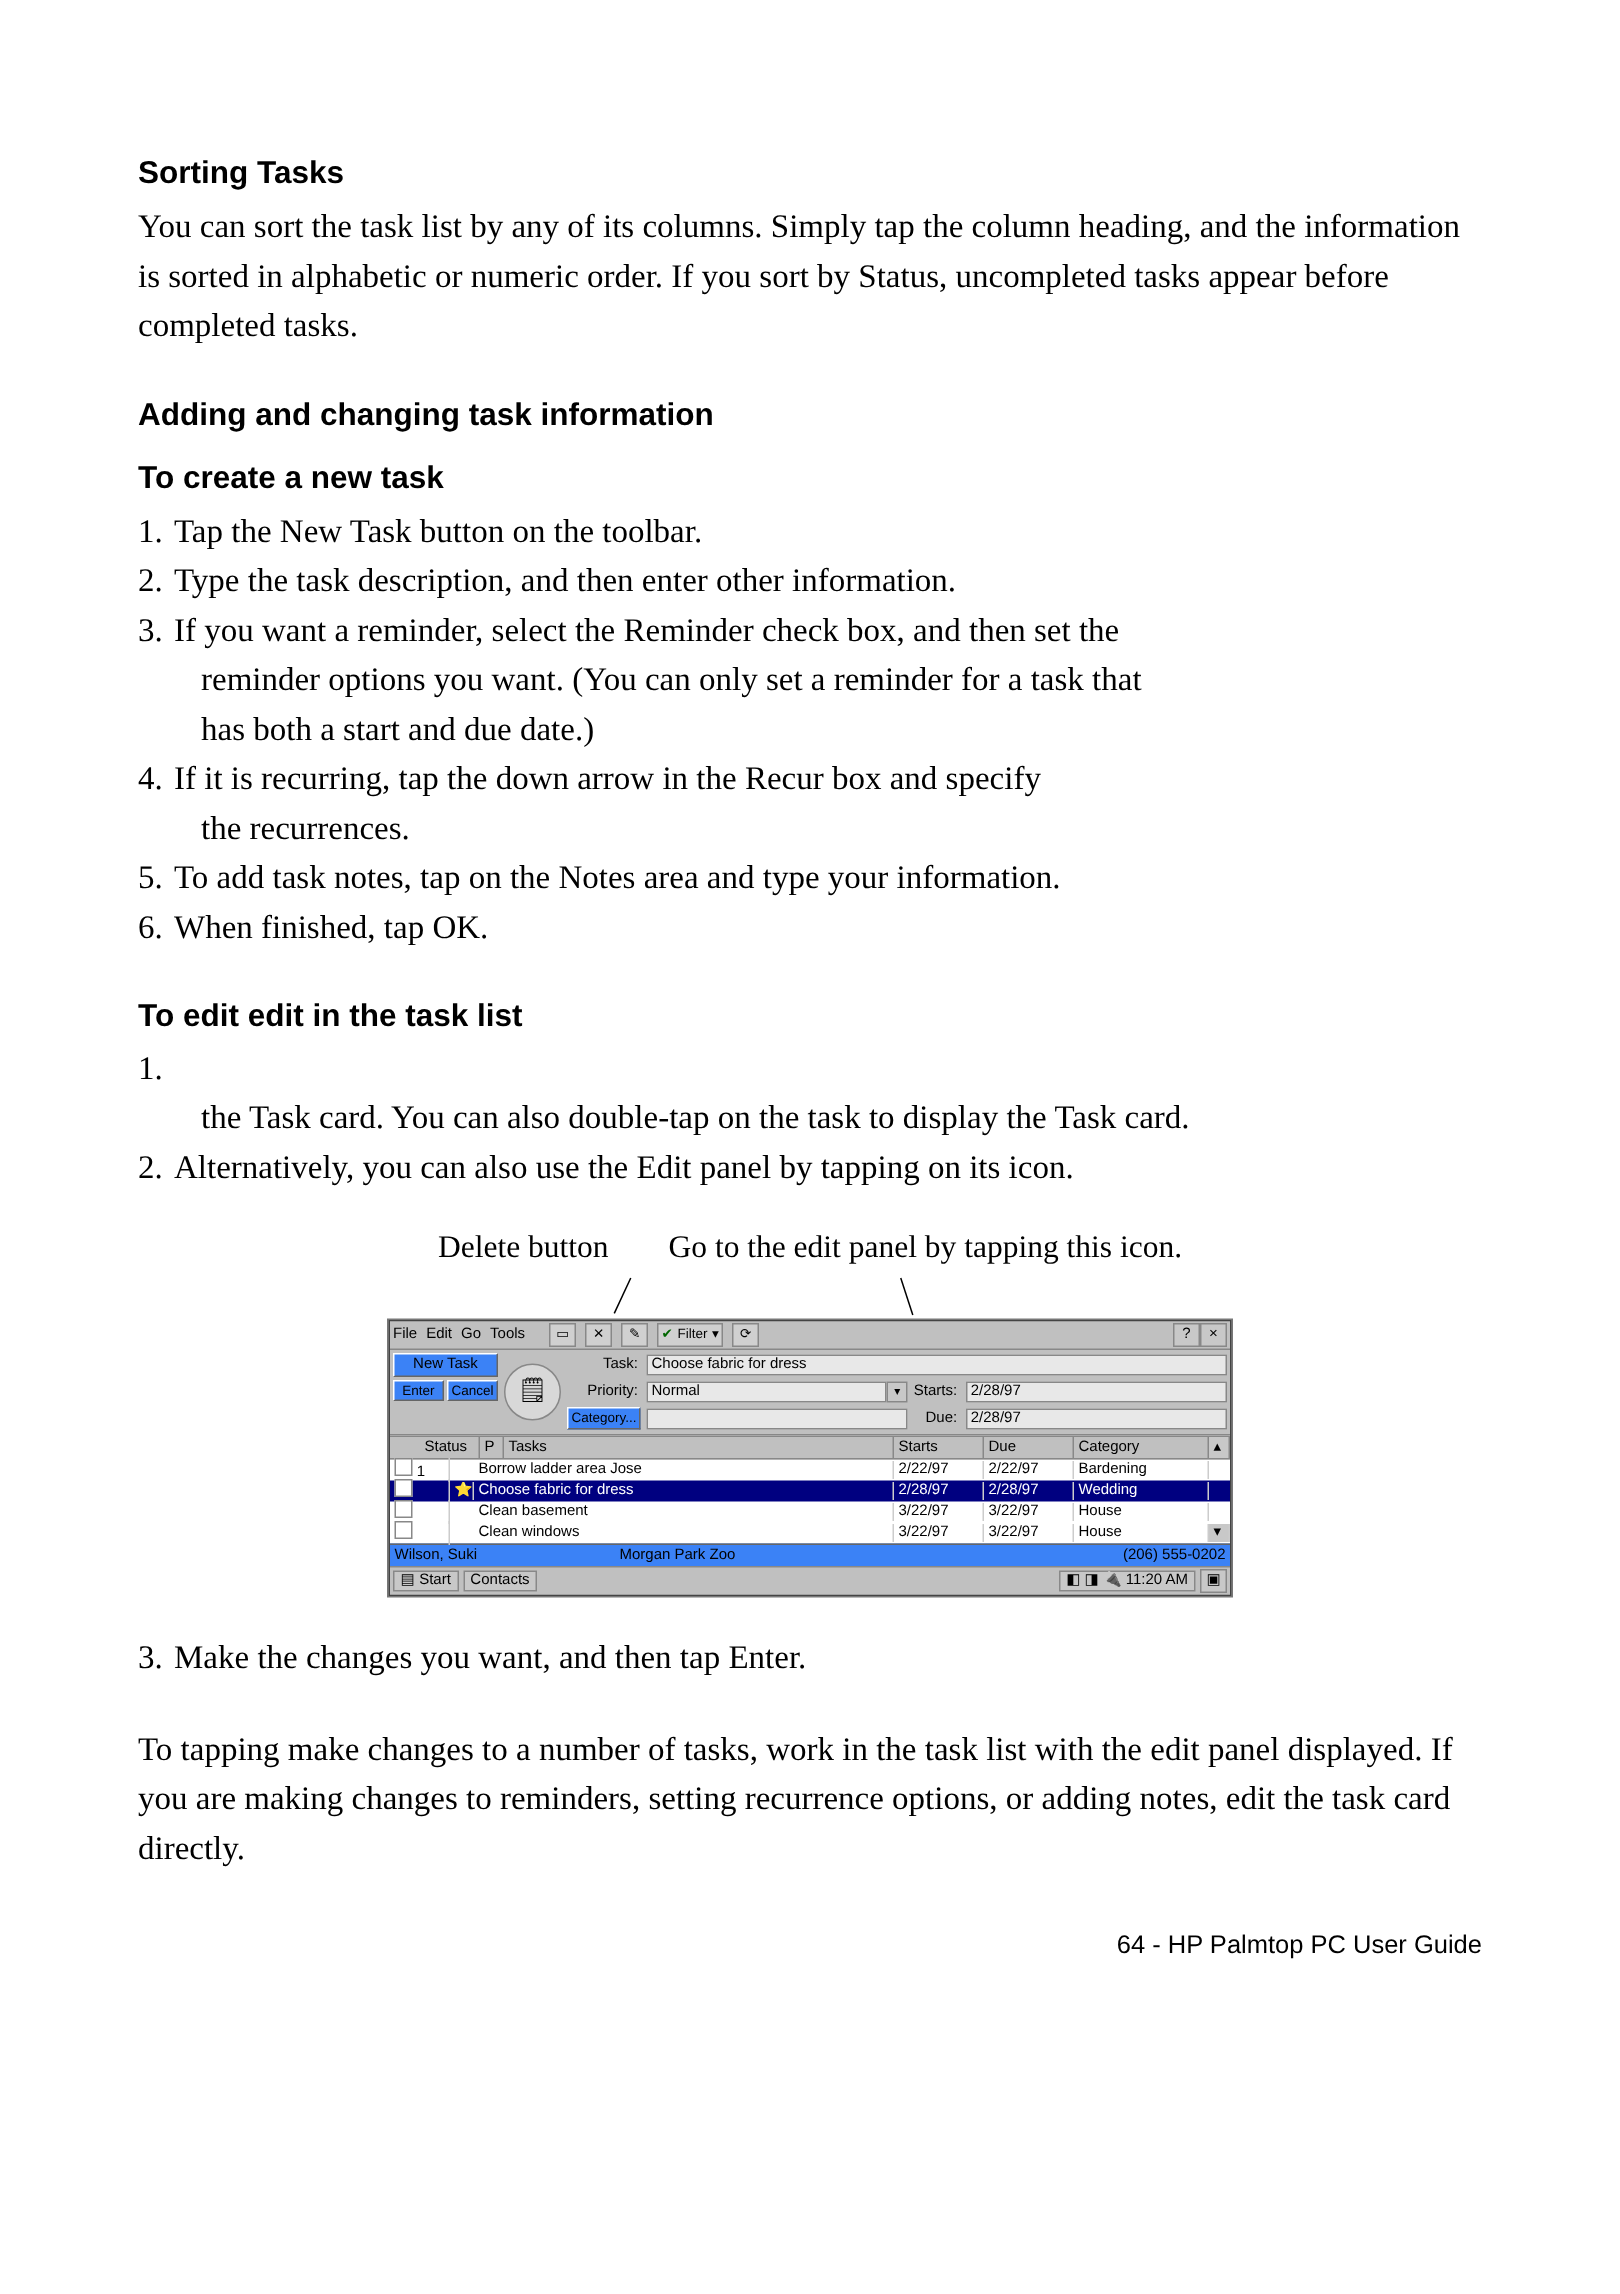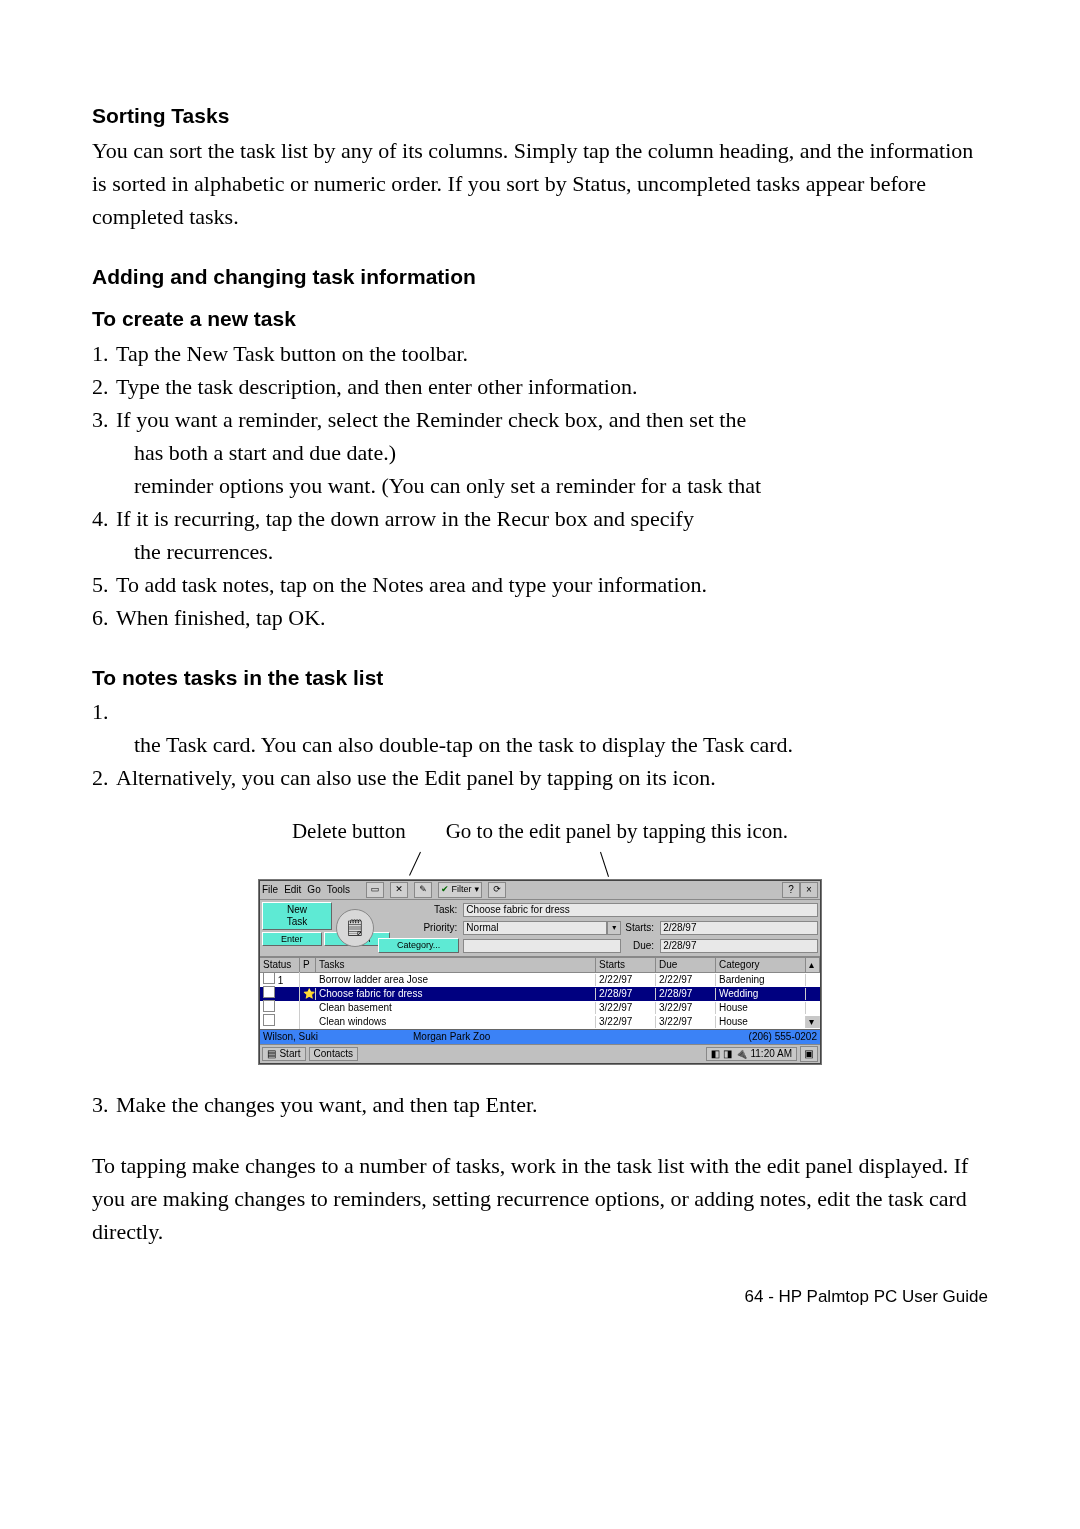--- a/index.html
+++ b/index.html
@@ -113,24 +113,24 @@
     display:flex;
     background:#c0c0c0;
     padding: 2px;
     gap:4px;
     border-bottom:1px solid #888;
   }
   .editpane-left {
     display:flex; flex-direction:column; gap:2px; width:70px;
   }
   .btn3d {
-    background:#5eead4;
+    background:#3b82f6;
     border:1px solid #fff;
     border-right-color:#666; border-bottom-color:#666;
-    padding: 1px 18px;
+    padding: 1px 2px;
     text-align:center;
     font-size:10px;
   }
   .btn3d.sm { font-size:9px; }
   .btn-row { display:flex; gap:2px;}
   .btn-row .btn3d { flex:1; }
   .editpane-icon {
     width:36px; height:36px;
     background:#d8d8d8;
     border:1px solid #888;
@@ -153,20 +153,21 @@
   .dropdown { display:flex; }
   .dropdown .field-box { flex:1; }
   .dropdown .dd-btn { width:12px; background:#c8c8c8; border:1px solid #888; display:flex;align-items:center;justify-content:center;font-size:8px;}
   .table-wrap { background:#fff; }
   .table-head {
     display:flex;
     background:#c0c0c0;
     border-top:1px solid #888;
     border-bottom:1px solid #888;
     font-size:10px;
+    padding-left:20px;
   }
   .th { border-right:1px solid #888; padding:1px 3px; box-sizing:border-box;}
   .col-status{width:40px;} .col-p{width:16px;} .col-task{flex:1;} .col-start{width:60px;} .col-due{width:60px;} .col-cat{width:90px;} .col-sb{width:14px;background:#c8c8c8;}
   .tr { display:flex; font-size:10px; height:14px; align-items:center;}
   .tr.selected { background:#000080; color:#fff;}
   .td { border-right:1px solid #ccc; padding:0 3px; box-sizing:border-box; overflow:hidden; white-space:nowrap;}
   .chk { width:10px;height:10px;border:1px solid #888;background:#fff;display:inline-block;}
   .statusbar {
     background:#3b82f6;
     font-size:10px;
@@ -211,46 +212,46 @@
   <div class="ol-item">
       <span class="ol-num">2.</span>
       <span class="ol-text">Type the task description, and then enter other information.</span>
     </div>
   <div class="ol-item">
       <span class="ol-num">3.</span>
       <span class="ol-text">If you want a reminder, select the Reminder check box, and then set the</span>
     </div>
   <div class="ol-item">
       <span class="ol-num"></span>
+      <span class="ol-text ol-text-indent">reminder options you want. (You can only set a reminder for a task that</span>
+    </div>
+  <div class="ol-item">
+      <span class="ol-num"></span>
       <span class="ol-text ol-text-indent">has both a start and due date.)</span>
-    </div>
-  <div class="ol-item">
-      <span class="ol-num"></span>
-      <span class="ol-text ol-text-indent">reminder options you want. (You can only set a reminder for a task that</span>
     </div>
   <div class="ol-item">
       <span class="ol-num">4.</span>
       <span class="ol-text">If it is recurring, tap the down arrow in the Recur box and specify</span>
     </div>
   <div class="ol-item">
       <span class="ol-num"></span>
       <span class="ol-text ol-text-indent">the recurrences.</span>
     </div>
   <div class="ol-item">
       <span class="ol-num">5.</span>
       <span class="ol-text">To add task notes, tap on the Notes area and type your information.</span>
     </div>
   <div class="ol-item">
       <span class="ol-num">6.</span>
       <span class="ol-text">When finished, tap OK.</span>
     </div>
 </div>
 
 <div class="block" style="margin-bottom:8px;">
-  <div class="subhead">To notes tasks in the task list</div>
+  <div class="subhead">To edit edit in the task list</div>
   <div class="ol-item">
       <span class="ol-num">1.</span>
     </div>
   <div class="ol-item">
       <span class="ol-num"></span>
       <span class="ol-text ol-text-indent">the Task card. You can also double-tap on the task to display the Task card.</span>
     </div>
   <div class="ol-item">
       <span class="ol-num">2.</span>
       <span class="ol-text">Alternatively, you can also use the Edit panel by tapping on its icon.</span>

